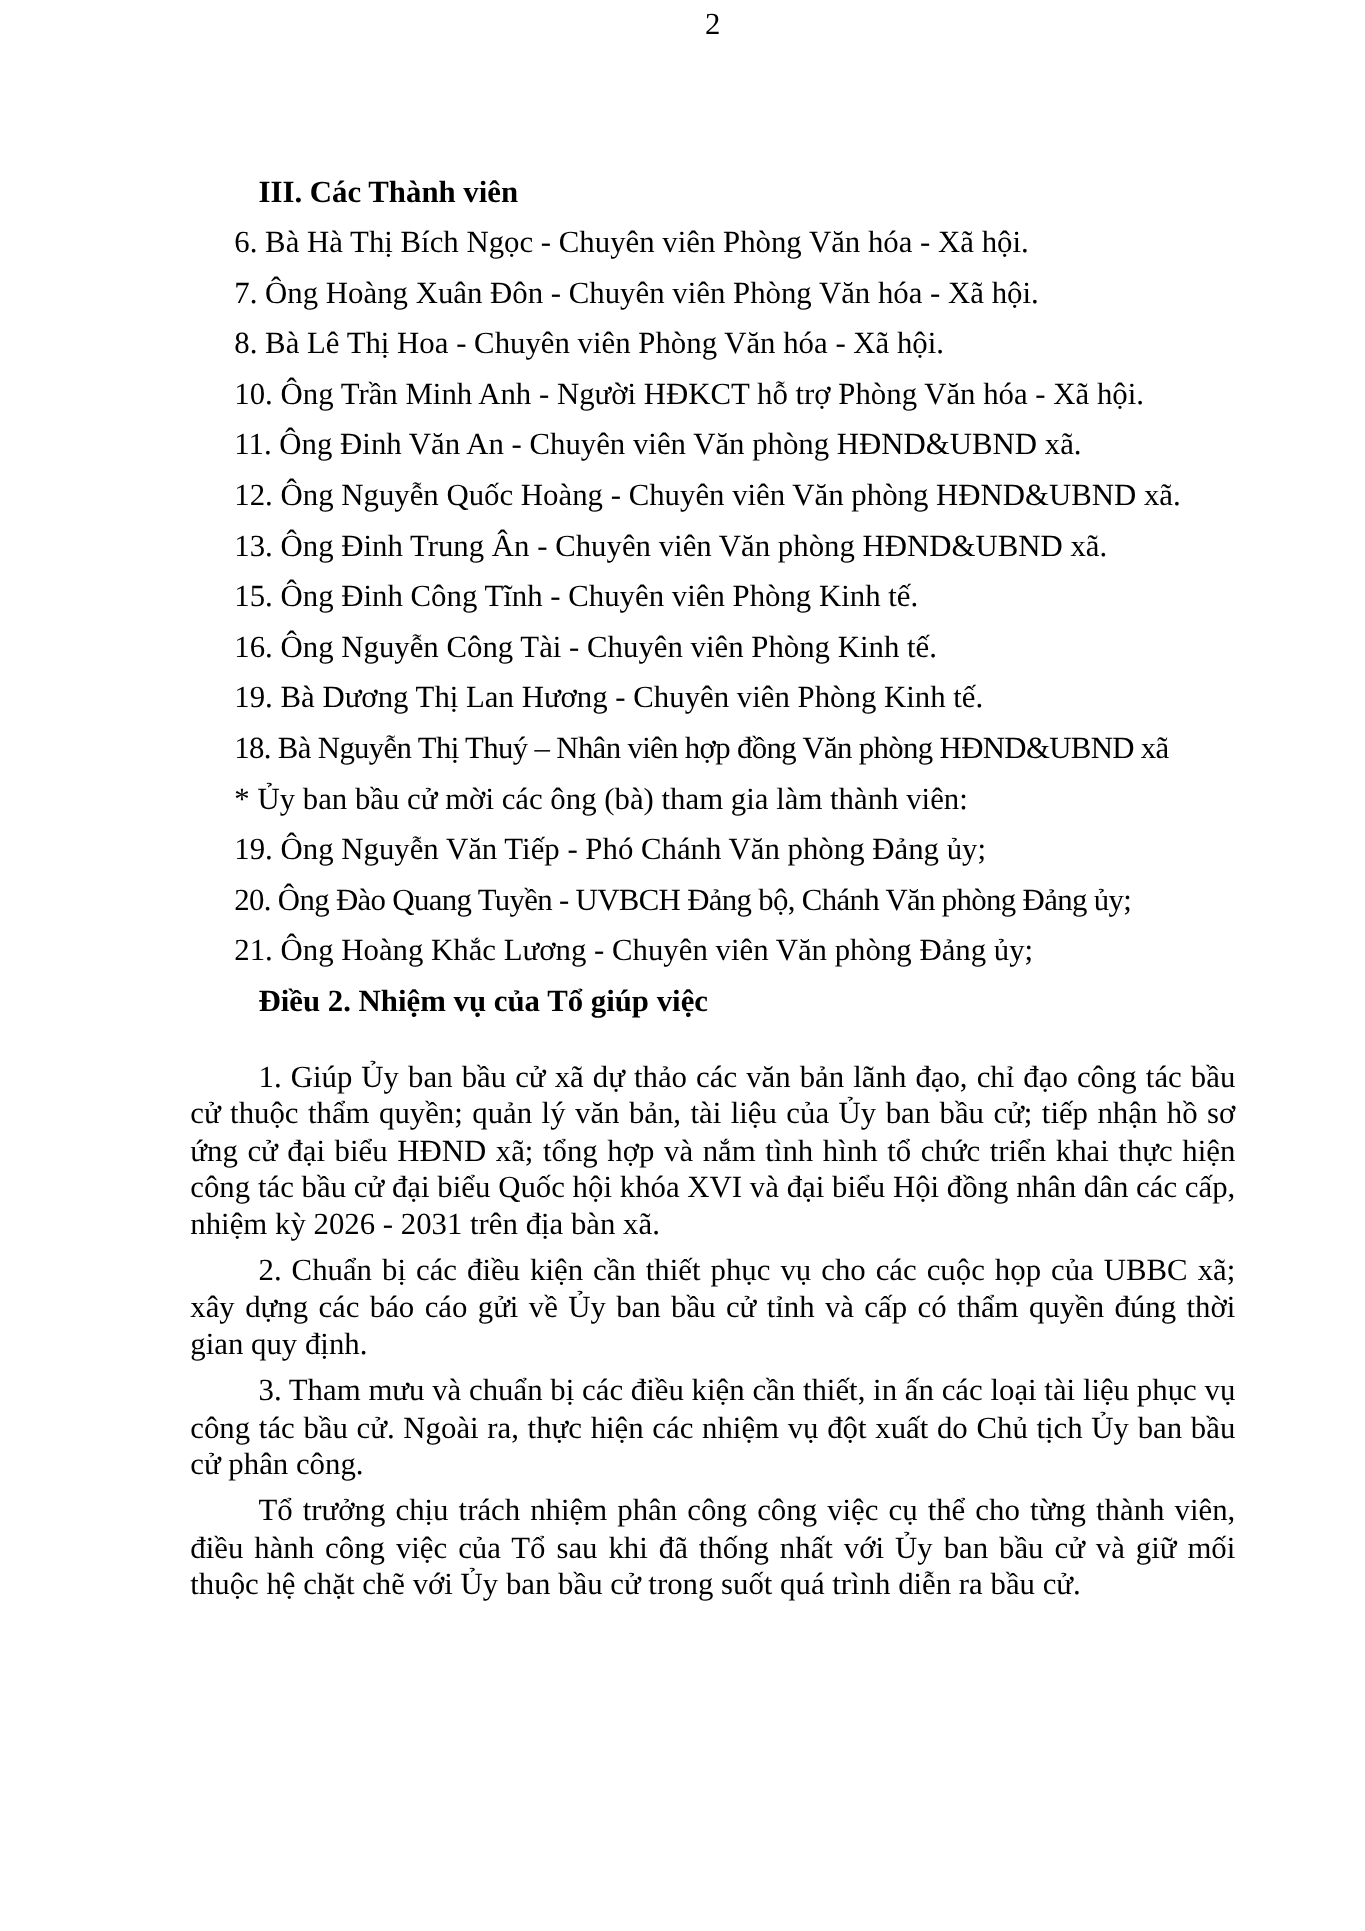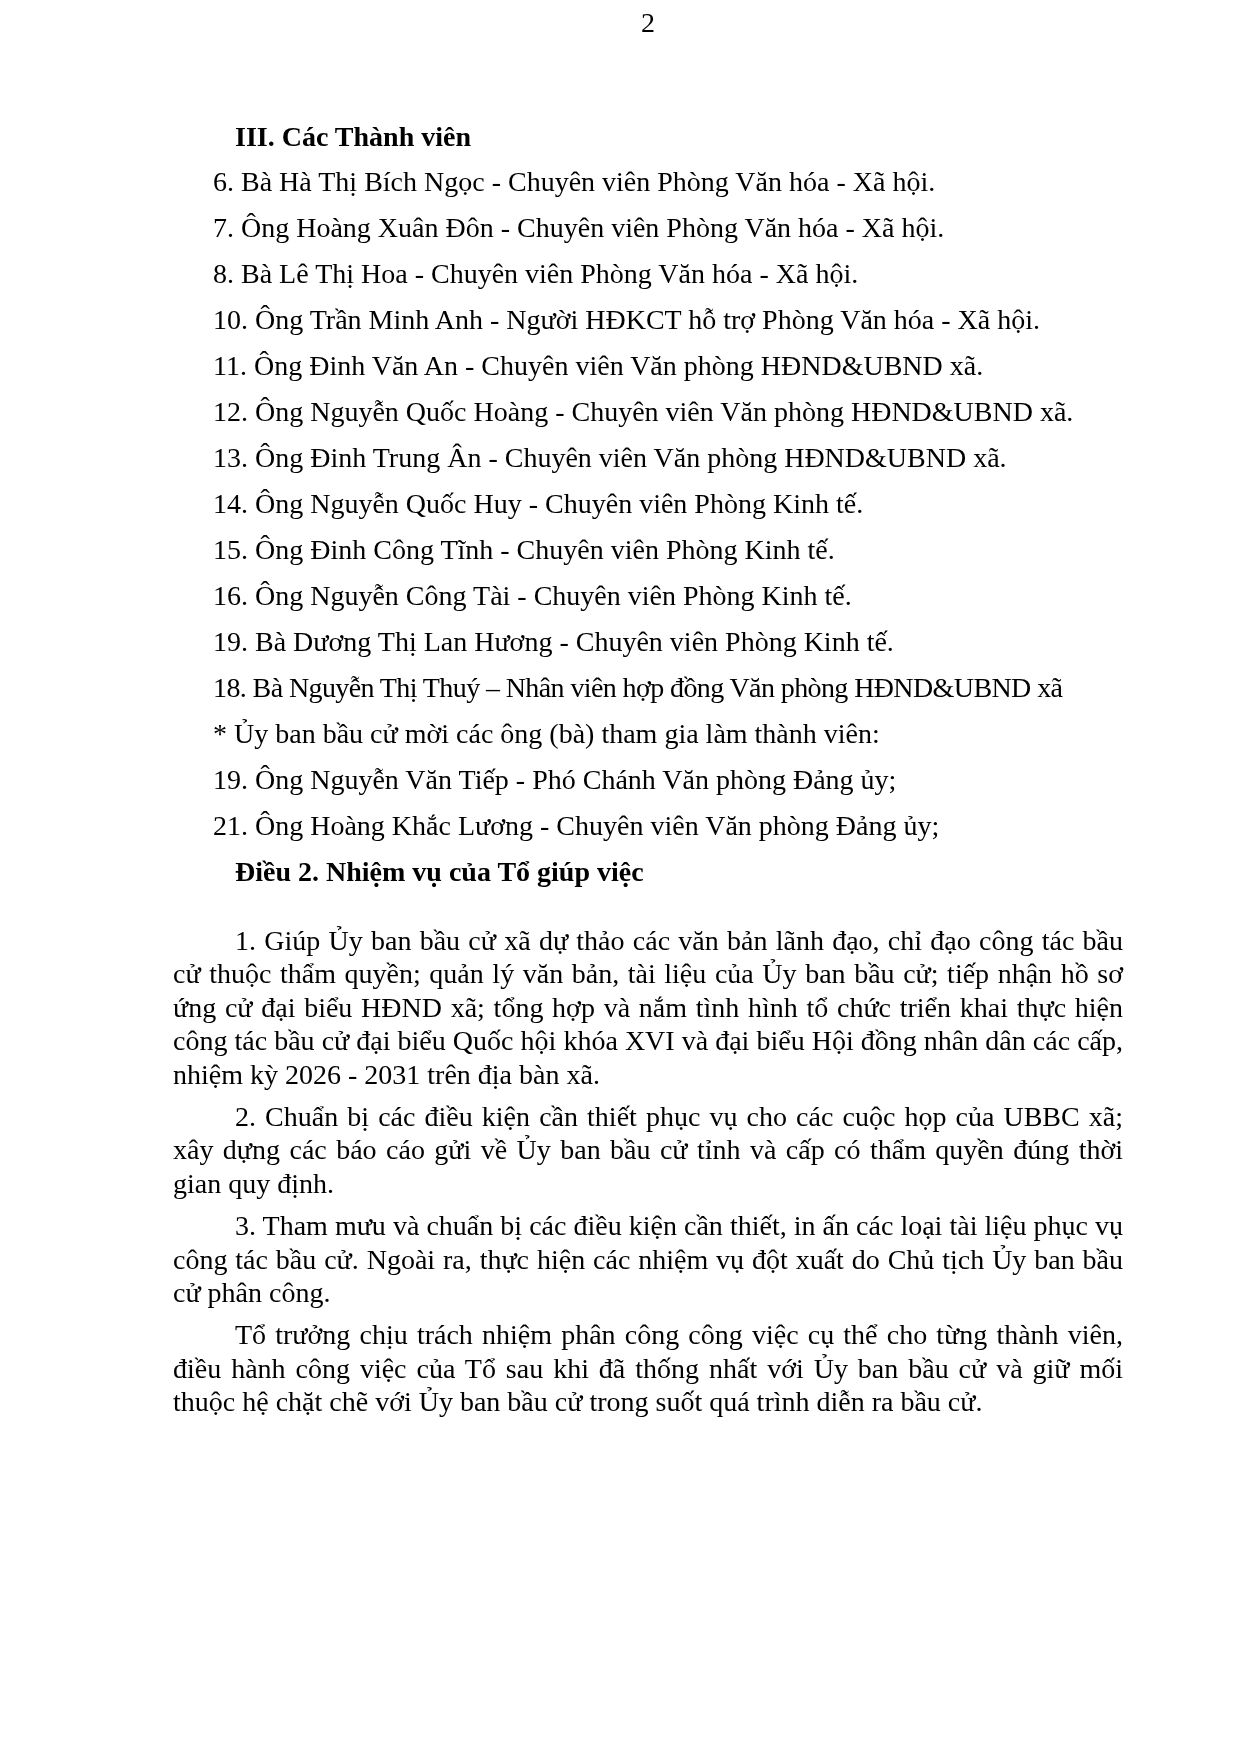--- a/index.html
+++ b/index.html
@@ -29,21 +29,21 @@
     line-height: 33px;
     margin: 0 0 13px 0;
     text-indent: 40px;
     white-space: nowrap;
   }
   .heading {
     font-weight: bold;
     text-indent: 62px;
   }
   .heading-iii {
-    margin-top: 81px;
+    margin-top: 120px;
     margin-bottom: 12px;
   }
   .heading-art {
     margin-bottom: 36px;
   }
   .para {
     font-size: 28px;
     line-height: 33.4px;
     margin: 0 0 9px 0;
     text-indent: 62px;
@@ -62,29 +62,29 @@
 
   <p class="line heading heading-iii">III. Các Thành viên</p>
 
   <p class="line">6. Bà Hà Thị Bích Ngọc - Chuyên viên Phòng Văn hóa - Xã hội.</p>
   <p class="line">7. Ông Hoàng Xuân Đôn - Chuyên viên Phòng Văn hóa - Xã hội.</p>
   <p class="line">8. Bà Lê Thị Hoa - Chuyên viên Phòng Văn hóa - Xã hội.</p>
   <p class="line">10. Ông Trần Minh Anh - Người HĐKCT hỗ trợ Phòng Văn hóa - Xã hội.</p>
   <p class="line">11. Ông Đinh Văn An -  Chuyên viên Văn phòng HĐND&amp;UBND xã.</p>
   <p class="line">12. Ông Nguyễn Quốc Hoàng - Chuyên viên Văn phòng HĐND&amp;UBND xã.</p>
   <p class="line">13. Ông Đinh Trung Ân - Chuyên viên Văn phòng HĐND&amp;UBND xã.</p>
-  <p class="line">14. Ông Nguyễn Quốc Huy - Chuyên viên Phòng Kinh tế.</p>
   <p class="line">15. Ông Đinh Công Tĩnh - Chuyên viên Phòng Kinh tế.</p>
   <p class="line">16. Ông Nguyễn Công Tài - Chuyên viên Phòng Kinh tế.</p>
   <p class="line">19. Bà Dương Thị Lan Hương - Chuyên viên Phòng Kinh tế.</p>
   <p class="line tight">18. Bà Nguyễn Thị Thuý – Nhân viên hợp đồng Văn phòng HĐND&amp;UBND xã</p>
 
   <p class="line">* Ủy ban bầu cử mời các ông (bà) tham gia làm thành viên:</p>
 
   <p class="line">19. Ông Nguyễn Văn Tiếp - Phó Chánh Văn phòng Đảng ủy;</p>
+  <p class="line tight">20. Ông Đào Quang Tuyền - UVBCH Đảng bộ, Chánh Văn phòng Đảng ủy;</p>
   <p class="line">21. Ông Hoàng Khắc Lương - Chuyên viên Văn phòng Đảng ủy;</p>
 
   <p class="line heading heading-art">Điều 2. Nhiệm vụ của Tổ giúp việc</p>
 
   <p class="para">1. Giúp Ủy ban bầu cử xã dự thảo các văn bản lãnh đạo, chỉ đạo công tác bầu cử thuộc thẩm quyền; quản lý văn bản, tài liệu của Ủy ban bầu cử; tiếp nhận hồ sơ ứng cử đại biểu HĐND xã; tổng hợp và nắm tình hình tổ chức triển khai thực hiện công tác bầu cử đại biểu Quốc hội khóa XVI và đại biểu Hội đồng nhân dân các cấp, nhiệm kỳ 2026 - 2031 trên địa bàn xã.</p>
   <p class="para">2. Chuẩn bị các điều kiện cần thiết phục vụ cho các cuộc họp của UBBC xã; xây dựng các báo cáo gửi về Ủy ban bầu cử tỉnh và cấp có thẩm quyền đúng thời gian quy định.</p>
   <p class="para">3. Tham mưu và chuẩn bị các điều kiện cần thiết, in ấn các loại tài liệu phục vụ công tác bầu cử. Ngoài ra, thực hiện các nhiệm vụ đột xuất do Chủ tịch Ủy ban bầu cử phân công.</p>
   <p class="para">Tổ trưởng chịu trách nhiệm phân công công việc cụ thể cho từng thành viên, điều hành công việc của Tổ sau khi đã thống nhất với Ủy ban bầu cử và giữ mối thuộc hệ chặt chẽ với Ủy ban bầu cử trong suốt quá trình diễn ra bầu cử.</p>
 
 </div>

